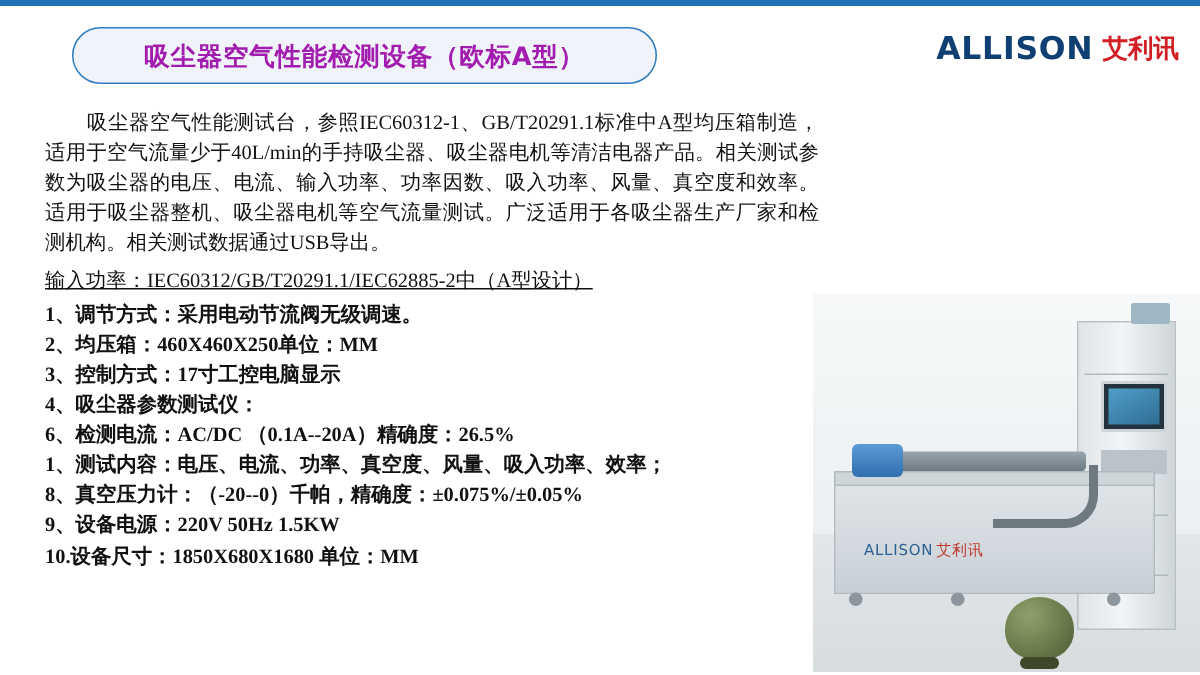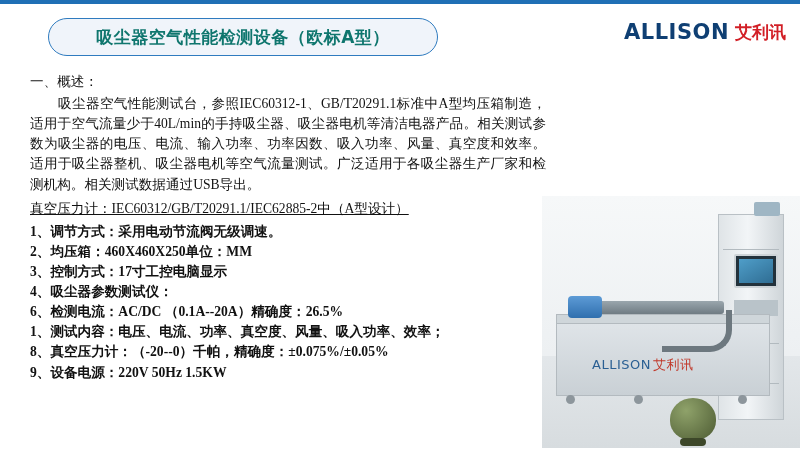--- a/index.html
+++ b/index.html
@@ -38,21 +38,21 @@
     border: 1.5px solid #2f7bbf;
     border-radius: 19px;
     display: flex;
     align-items: center;
     justify-content: center;
   }
   .title-badge span {
     font-family: "DejaVu Sans", sans-serif;
     font-size: 17px;
     font-weight: bold;
-    color: #0f766e;
+    color: #a21caf;
     letter-spacing: 0.5px;
   }
 
   .brand {
     position: absolute;
     right: 14px; top: 6px;
     display: flex;
     align-items: center;
     gap: 6px;
   }
@@ -179,23 +179,23 @@
   }
   .bench-top {
     position: absolute;
     left: 14px; bottom: 124px;
     width: 214px; height: 10px;
     background: #cfd6da;
     border: 1px solid #b3babf;
   }
   .bench-label {
     position: absolute;
-    left: 50px; bottom: 74px;
+    left: 34px; bottom: 74px;
     font-family: "DejaVu Sans", sans-serif;
-    font-size: 13px;
+    font-size: 10px;
     color: #2a5f93;
     letter-spacing: 0.5px;
   }
   .bench-label i {
     color: #c0392b;
     font-style: normal;
     margin-left: 2px;
   }
   .duct {
     position: absolute;
@@ -250,32 +250,32 @@
   <div class="title-badge">
     <span>吸尘器空气性能检测设备（欧标A型）</span>
   </div>
   <div class="brand">
     <span class="brand-en">ALLISON</span>
     <span class="brand-cn">艾利讯</span>
   </div>
 </div>
 
 <div class="content">
-  <p class="section-head">一、概述：</p>
   <p class="para">吸尘器空气性能测试台，参照IEC60312-1、GB/T20291.1标准中A型均压箱制造，适用于空气流量少于40L/min的手持吸尘器、吸尘器电机等清洁电器产品。相关测试参数为吸尘器的电压、电流、输入功率、功率因数、吸入功率、风量、真空度和效率。适用于吸尘器整机、吸尘器电机等空气流量测试。广泛适用于各吸尘器生产厂家和检测机构。相关测试数据通过USB导出。</p>
-  <div class="standard-line">真空压力计：IEC60312/GB/T20291.1/IEC62885-2中（A型设计）</div>
+  <div class="standard-line">输入功率：IEC60312/GB/T20291.1/IEC62885-2中（A型设计）</div>
   <ul class="speclist">
     <li>1、调节方式：采用电动节流阀无级调速。</li>
     <li>2、均压箱：460X460X250单位：MM</li>
     <li>3、控制方式：17寸工控电脑显示</li>
     <li>4、吸尘器参数测试仪：</li>
     <li>6、检测电流：AC/DC （0.1A--20A）精确度：26.5%</li>
     <li>1、测试内容：电压、电流、功率、真空度、风量、吸入功率、效率；</li>
     <li>8、真空压力计：（-20--0）千帕，精确度：±0.075%/±0.05%</li>
     <li>9、设备电源：220V  50Hz 1.5KW</li>
+    <li>10.设备尺寸：1850X680X1680 单位：MM</li>
   </ul>
 </div>
 
 <div class="photo">
   <div class="photo-bg"></div>
   <div class="floor"></div>
 
   <div class="cabinet">
     <div class="cab-line" style="top:34px"></div>
     <div class="cab-line" style="top:128px"></div>

